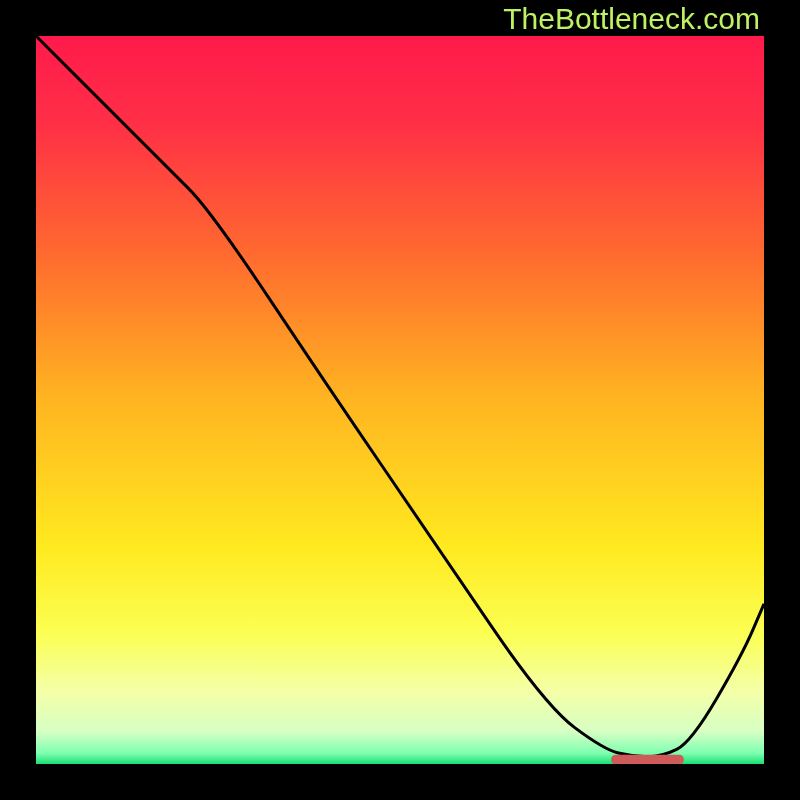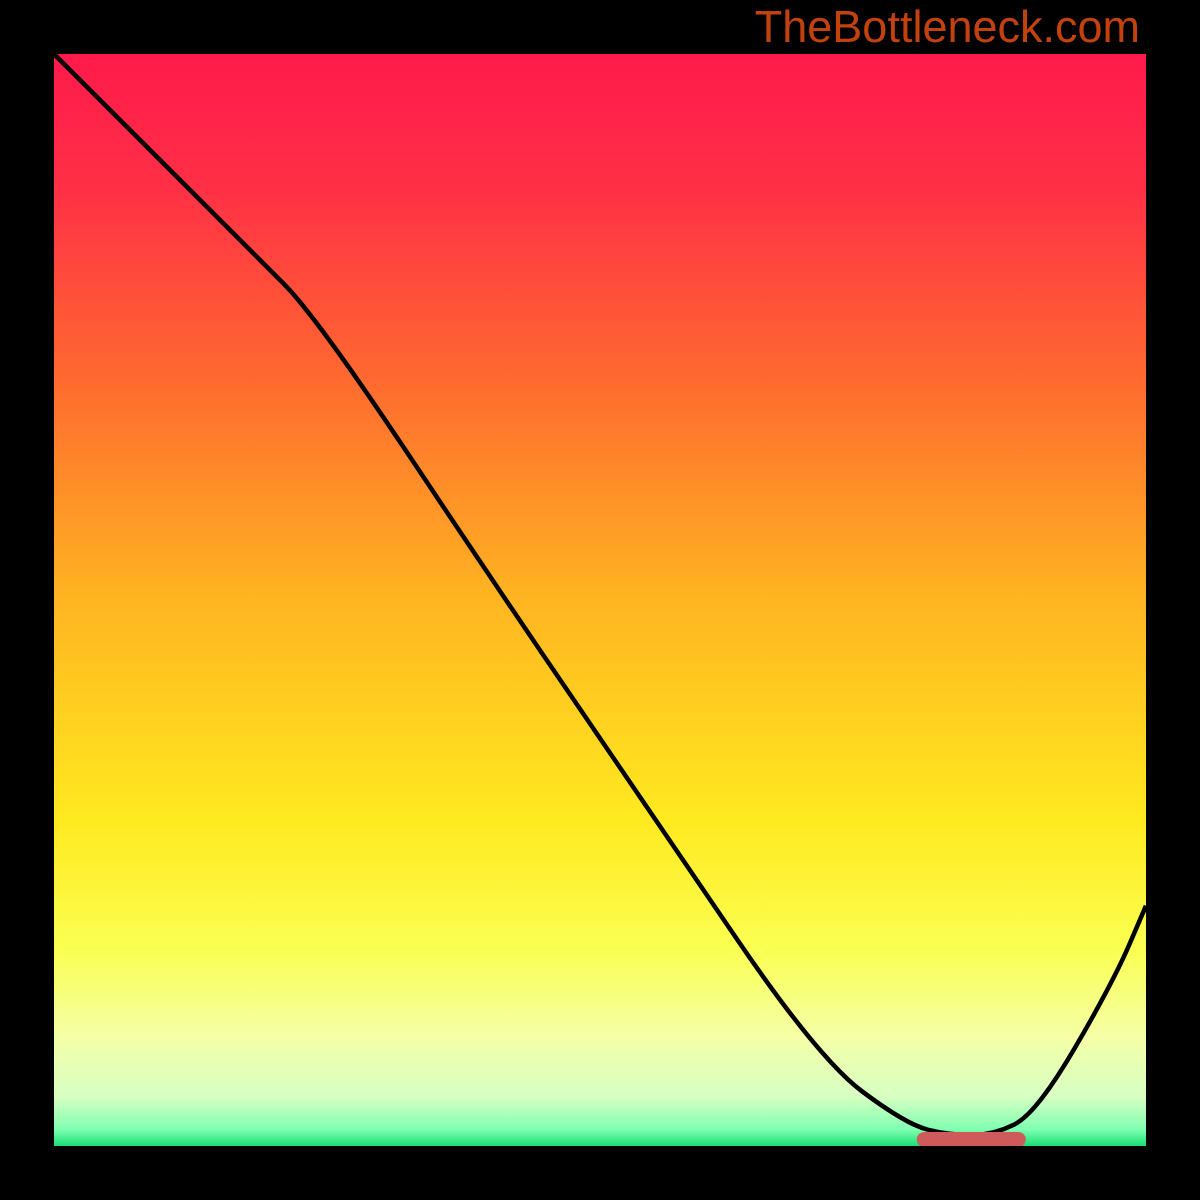--- a/index.html
+++ b/index.html
@@ -20,21 +20,21 @@
     background: #000;
   }
   .plot {
     position: absolute;
     inset: 0;
   }
   .watermark {
     position: absolute;
     top: 2px;
     right: 40px;
-    color: #c2410c;
+    color: #bef264;
     font-size: 30px;
     font-weight: 400;
     letter-spacing: 0px;
     user-select: none;
   }
 </style>
 </head>
 <body>
 
 <div class="watermark">TheBottleneck.com</div>

